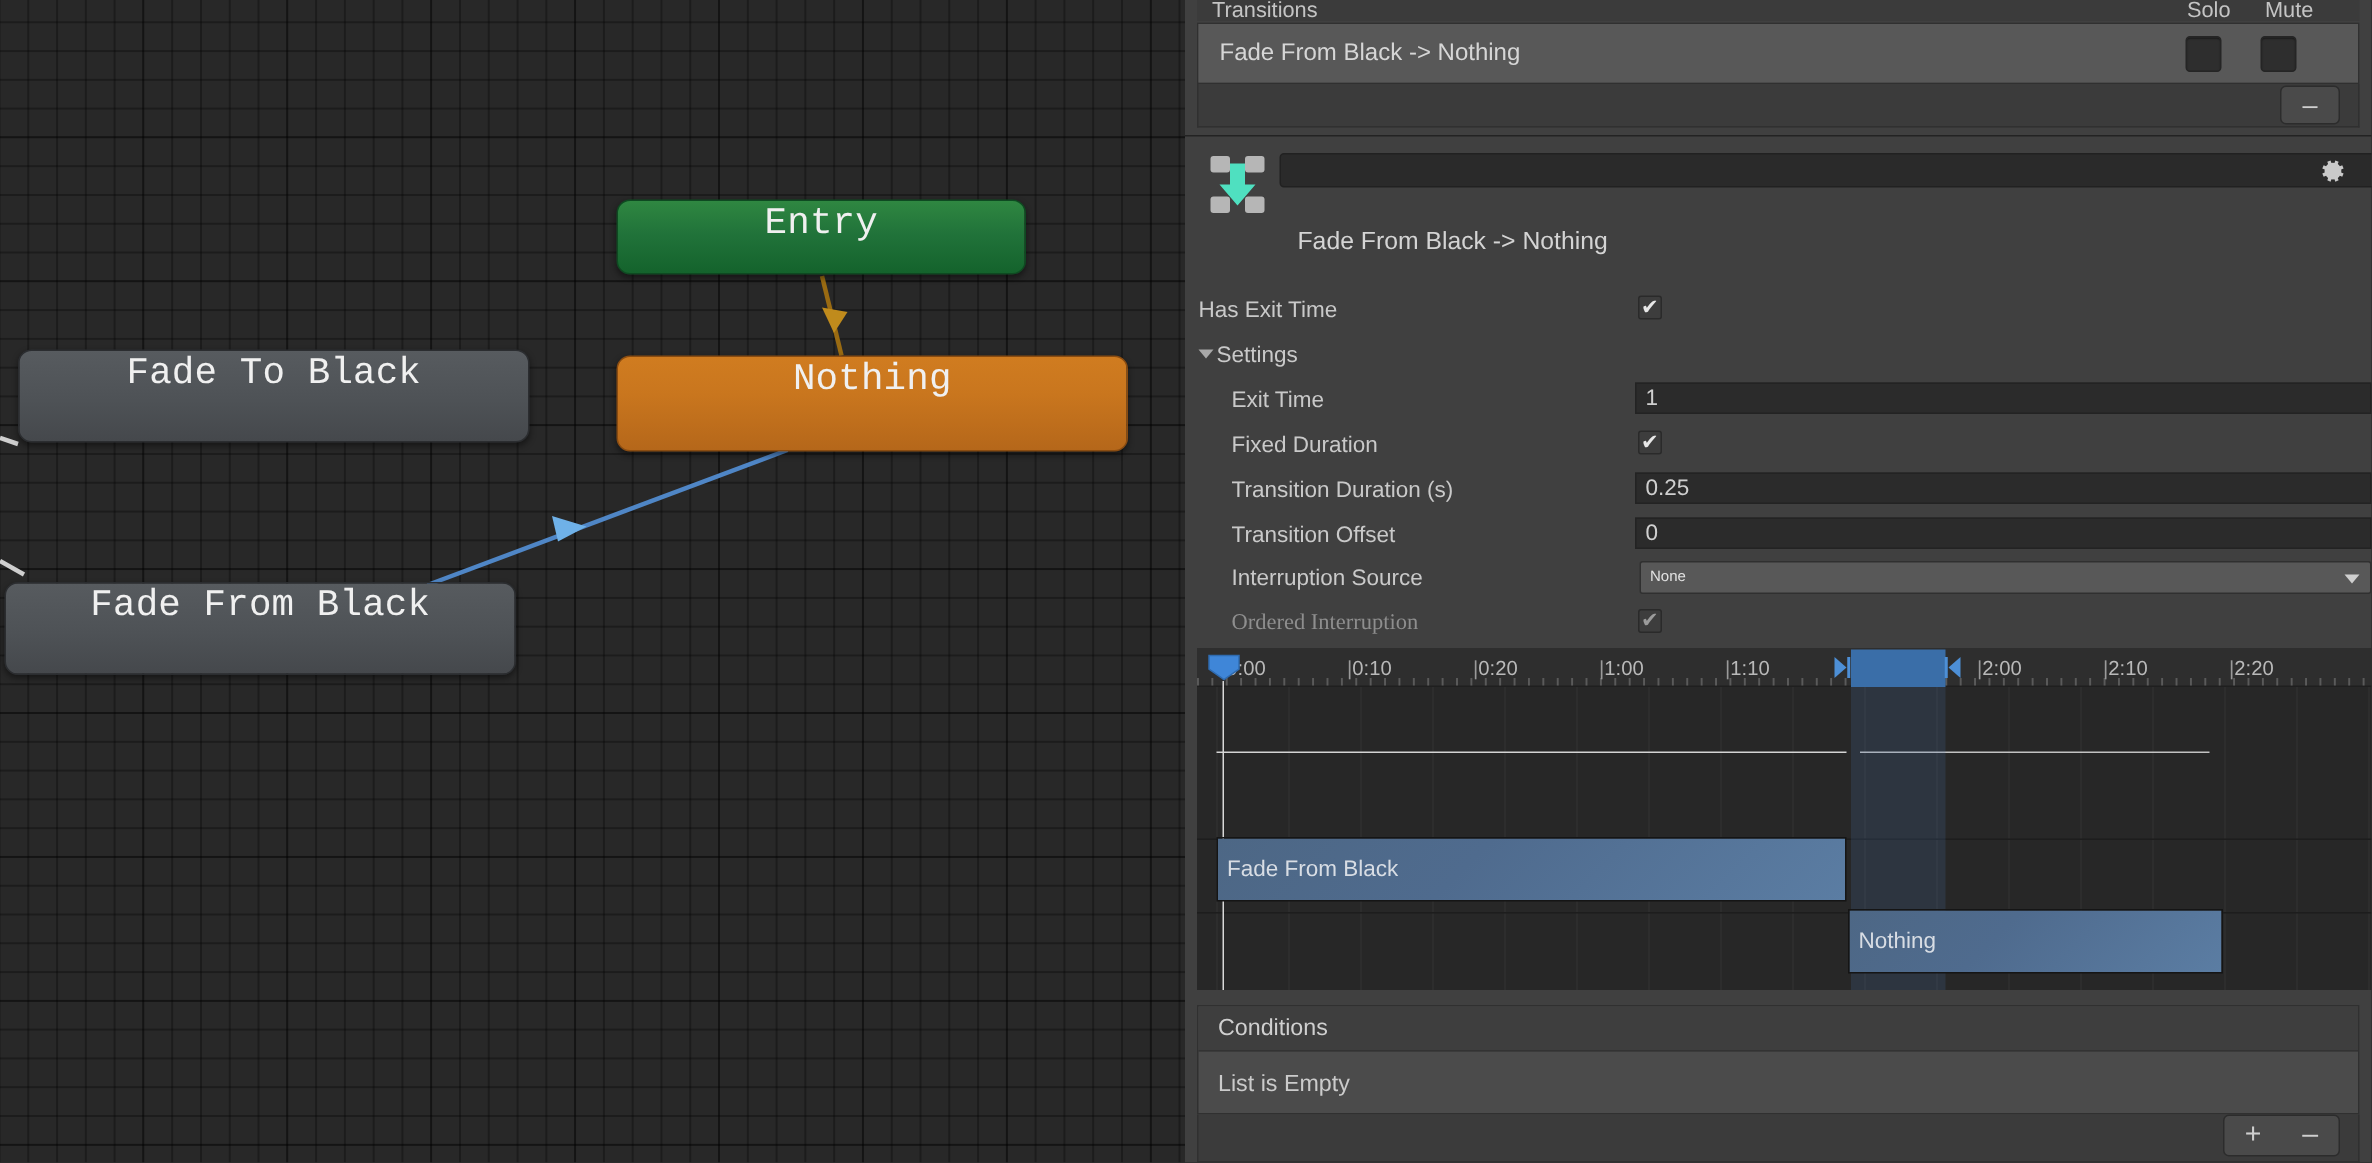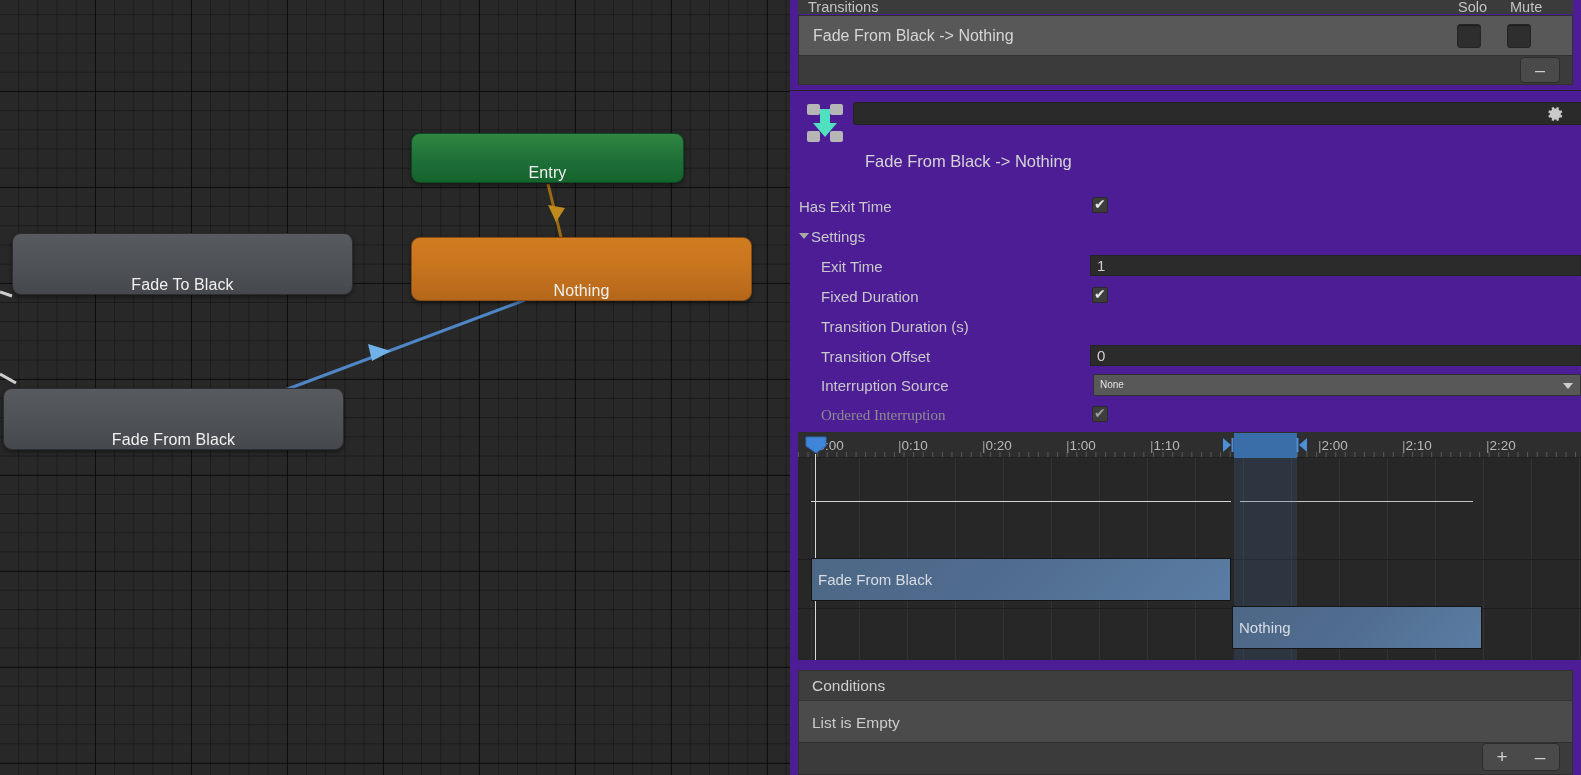--- a/index.html
+++ b/index.html
@@ -21,25 +21,26 @@
       linear-gradient(to right, rgba(0,0,0,0.55) 1px, transparent 1px),
       linear-gradient(to bottom, rgba(0,0,0,0.55) 1px, transparent 1px);
     background-size: 19.2px 19.2px, 19.2px 19.2px, 96px 96px, 96px 96px;
     background-position: -1px -5px, -1px -5px, -1px -5px, -1px -5px;
   }
   #graph-edges { position: absolute; left: 0; top: 0; width: 790px; height: 775px; pointer-events: none; }
 
   .node {
     position: absolute;
     border-radius: 9px;
-    display: flex; align-items: flex-end; justify-content: center;
+    display: flex; align-items: flex-start; justify-content: center;
     color: #f0f0f0;
-    font-size: 16px;
+    font-size: 25px;
     letter-spacing: 0.1px;
     box-shadow: 0 2px 4px rgba(0,0,0,0.45);
+    font-family: Liberation Mono, monospace;
   }
   .node-entry {
     left: 411px; top: 133px; width: 273px; height: 50px;
     background: linear-gradient(to bottom, #2f8741 0%, #21733a 45%, #14632c 100%);
     border: 1px solid #0e4a21;
   }
   .node-nothing {
     left: 411px; top: 237px; width: 341px; height: 64px;
     background: linear-gradient(to bottom, #d07c20 0%, #c9761e 40%, #b5671a 100%);
     border: 1px solid #8a4c11;
@@ -51,21 +52,21 @@
   }
   .node-fade-from {
     left: 3px; top: 388px; width: 341px; height: 62px;
     background: linear-gradient(to bottom, #575b5f 0%, #4e5256 55%, #45484c 100%);
     border: 1px solid #2b2d30;
   }
 
   
   #inspector {
     position: absolute; left: 790px; top: 0; width: 791px; height: 775px;
-    background: #4c1d95;
+    background: #404040;
     font-size: 14.5px; color: #c8c8c8;
   }
 
   
   #trans-header {
     position: absolute; left: 8px; top: 0px; width: 775px; height: 14px;
     background: #3b3b3b; color: #c4c4c4; font-size: 14.5px;
     display: flex; align-items: flex-end; padding: 0 8px; overflow: hidden;
   }
   #trans-header .hdr-title { position:absolute; left: 10px; bottom: -1px; }
@@ -320,20 +321,21 @@
       <div class="field">1</div>
     </div>
 
     <div class="prop-row" style="top:287px">
       <span class="prop-label indent">Fixed Duration</span>
       <div class="checkbox"></div>
     </div>
 
     <div class="prop-row" style="top:317px">
       <span class="prop-label indent">Transition Duration (s)</span>
+      <div class="field">0.25</div>
     </div>
 
     <div class="prop-row" style="top:347px">
       <span class="prop-label indent">Transition Offset</span>
       <div class="field">0</div>
     </div>
 
     <div class="prop-row" style="top:376px">
       <span class="prop-label indent">Interruption Source</span>
       <div class="dropdown">

